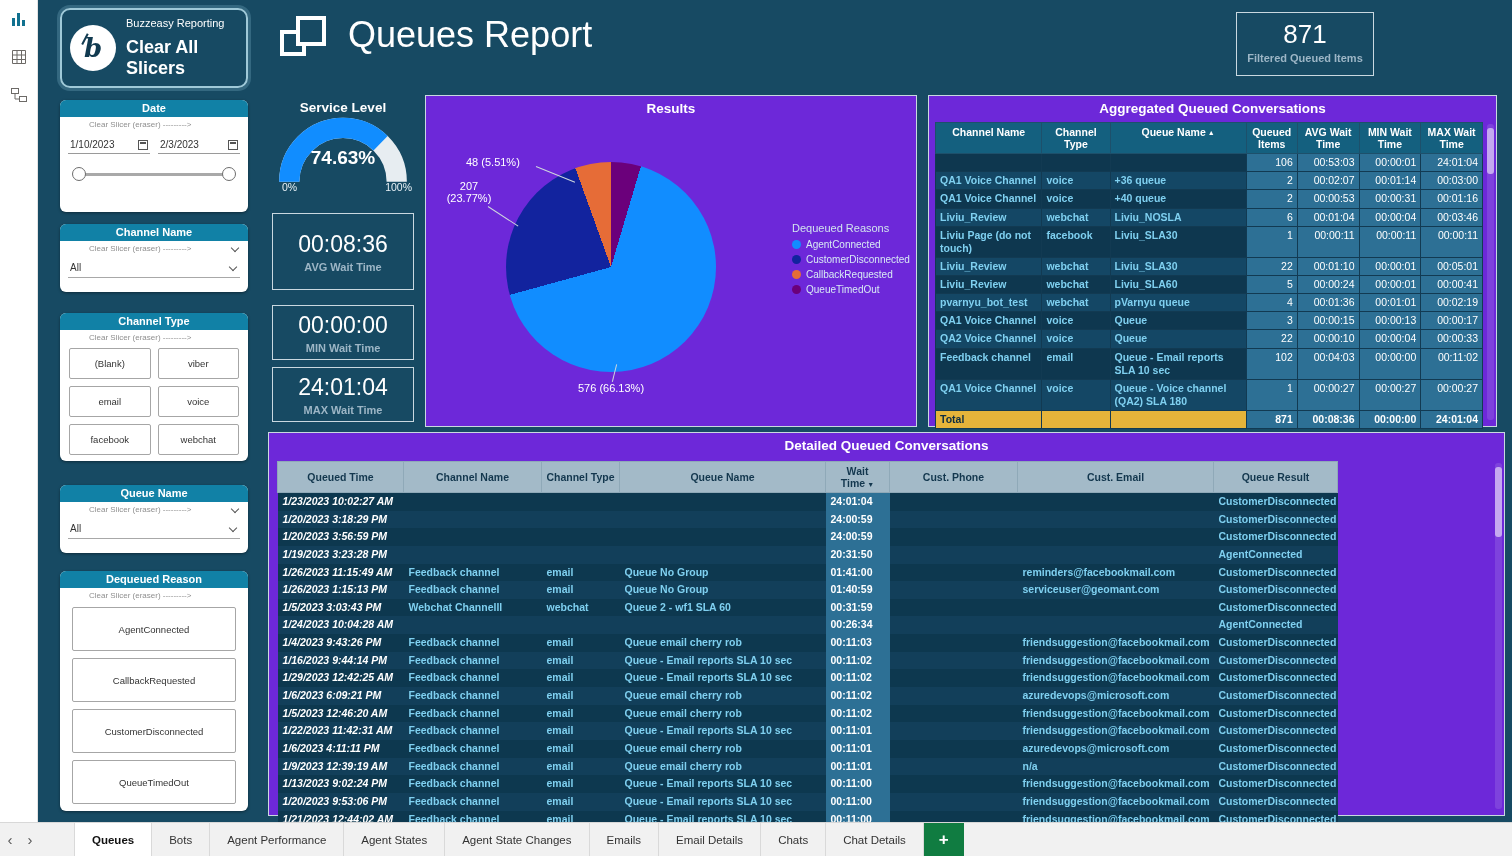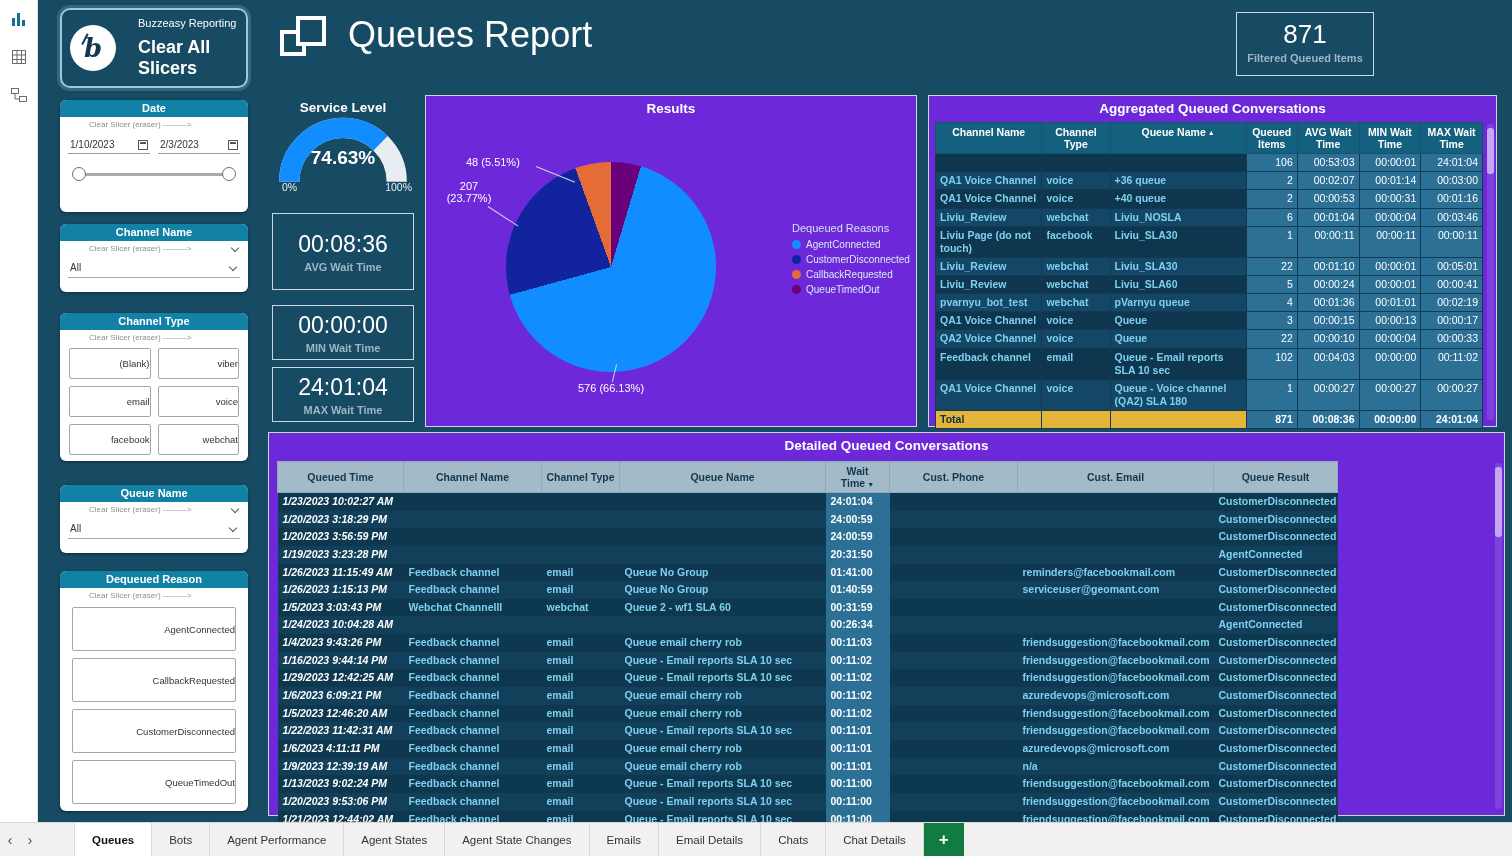--- a/index.html
+++ b/index.html
@@ -10,21 +10,21 @@
   
   .left-strip { position:absolute; left:0; top:0; width:38px; height:822px; background:#ffffff; border-right:1px solid #e3e3e3; z-index:5; }
   .strip-icon { width:38px; height:38px; display:flex; align-items:center; justify-content:center; cursor:pointer; }
 
   
   .logo-card { position:absolute; left:60px; top:8px; width:188px; height:80px; border:2px solid #9fc9d8; border-radius:10px;
                box-shadow:0 0 0 3px rgba(140,195,215,.25); display:flex; align-items:center; padding:8px; cursor:pointer; }
   .logo-circle { width:46px; height:46px; border-radius:50%; background:#fff; color:#113a50; display:flex; align-items:center; justify-content:center;
                  font:italic bold 26px "DejaVu Serif", serif; flex:0 0 auto; position:relative; }
   .logo-circle::after { content:""; position:absolute; left:14px; top:8px; width:1.5px; height:12px; background:#113a50; transform:rotate(28deg); }
-  .logo-text { margin-left:22px; color:#fff; }
+  .logo-text { margin-left:10px; color:#fff; }
   .brand { font-size:11px; margin-bottom:8px; }
   .clear-all { font-size:18px; font-weight:bold; }
 
   .card { position:absolute; left:60px; width:188px; background:#fff; border-radius:6px; overflow:hidden;
           box-shadow:0 1px 3px rgba(0,0,0,.4); }
   .card-header { height:17px; background:#1181a6; color:#fff; font-size:11px; font-weight:bold; text-align:center; line-height:17px; }
   .hint-row { display:flex; justify-content:space-between; align-items:center; padding:3px 8px 0 8px;margin-left:21px; }
   .hint { font-size:8px; color:#8f8f8f; }
   .chev { width:6px; height:6px; border-right:1.5px solid #555; border-bottom:1.5px solid #555; transform:rotate(45deg); margin:0 2px 2px 0; }
 
@@ -38,21 +38,21 @@
   .slider-range { position:absolute; left:7px; right:7px; top:7px; height:3px; background:#a9a9a9; }
   .slider-handle { position:absolute; top:1px; width:14px; height:14px; border-radius:50%; background:#fff; border:1px solid #6d6d6d; cursor:grab; }
   .slider-handle.left { left:-2px; } .slider-handle.right { right:-2px; }
 
   .cn-card { top:224px; height:68px; }
   .qn-card { top:485px; height:68px; }
   .select-row { display:flex; justify-content:space-between; align-items:center; margin:7px 8px 0 8px; border-bottom:1px solid #a8a8a8; padding:2px 2px 4px 2px; font-size:10px; color:#333; cursor:pointer; }
 
   .ct-card { top:313px; height:148px; }
   .btn-grid { display:grid; grid-template-columns:1fr 1fr; gap:7px; margin:6px 9px; }
-  .opt-btn { height:31px; background:#fff; border:1px solid #a6a6a6; border-radius:2px; font-size:9.5px; color:#333; cursor:pointer; font-family:inherit;text-align:right; }
+  .opt-btn { height:31px; background:#fff; border:1px solid #a6a6a6; border-radius:2px; font-size:9.5px; color:#333; cursor:pointer; font-family:inherit; }
 
   .dq-card { top:571px; height:240px; }
   .btn-stack { display:grid; grid-template-columns:1fr; gap:7px; margin:7px 12px; }
   .btn-stack .opt-btn { height:44px; }
 
   
   .report-icon { position:absolute; left:280px; top:16px; width:54px; height:52px; }
   .report-icon .sq1 { position:absolute; left:0; top:14px; width:26px; height:26px; border:4px solid #fff; }
   .report-icon .sq2 { position:absolute; left:16px; top:0; width:30px; height:30px; border:4px solid #fff; background:#174a63; }
   .report-title { position:absolute; left:348px; top:14px; font-size:36px; font-weight:normal; color:#fff; }

